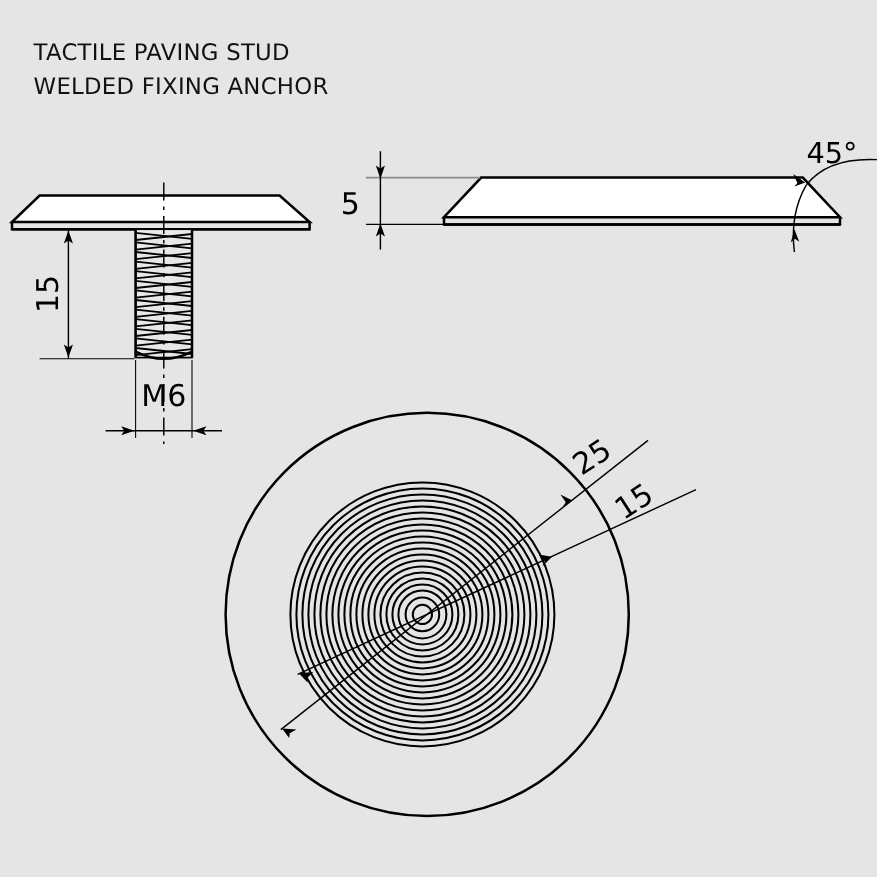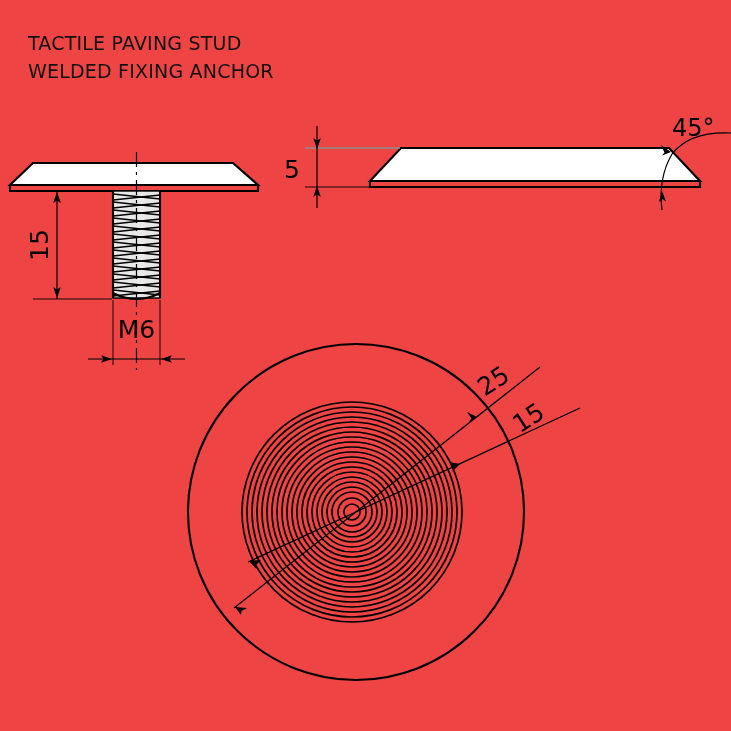--- a/index.html
+++ b/index.html
@@ -1,18 +1,18 @@
 <!DOCTYPE html>
 <html><head>
 <meta charset="utf-8">
 <style>
   html,body{margin:0;padding:0;background:#ffffff;}
   body{width:731px;height:731px;overflow:hidden;
        font-family:"DejaVu Sans","Liberation Sans",sans-serif;}
-  #sheet{position:relative;width:731px;height:731px;background:#ef4444;}
+  #sheet{position:relative;width:731px;height:731px;background:#e5e5e5;}
   svg{display:block;position:absolute;top:0;left:0;}
   .tl{font-family:"DejaVu Sans","Liberation Sans",sans-serif;
       font-size:19px;fill:#111111;letter-spacing:0.2px;}
   .dimtx{font-family:"DejaVu Sans","Liberation Sans",sans-serif;
       font-size:25px;fill:#000000;}
   .dimtx2{font-family:"DejaVu Sans","Liberation Sans",sans-serif;
       font-size:24px;fill:#000000;}
   .ln{stroke:#000000;fill:none;stroke-linecap:butt;stroke-linejoin:miter;}
   .thk{stroke-width:2.1;}
   .med{stroke-width:1.7;}

